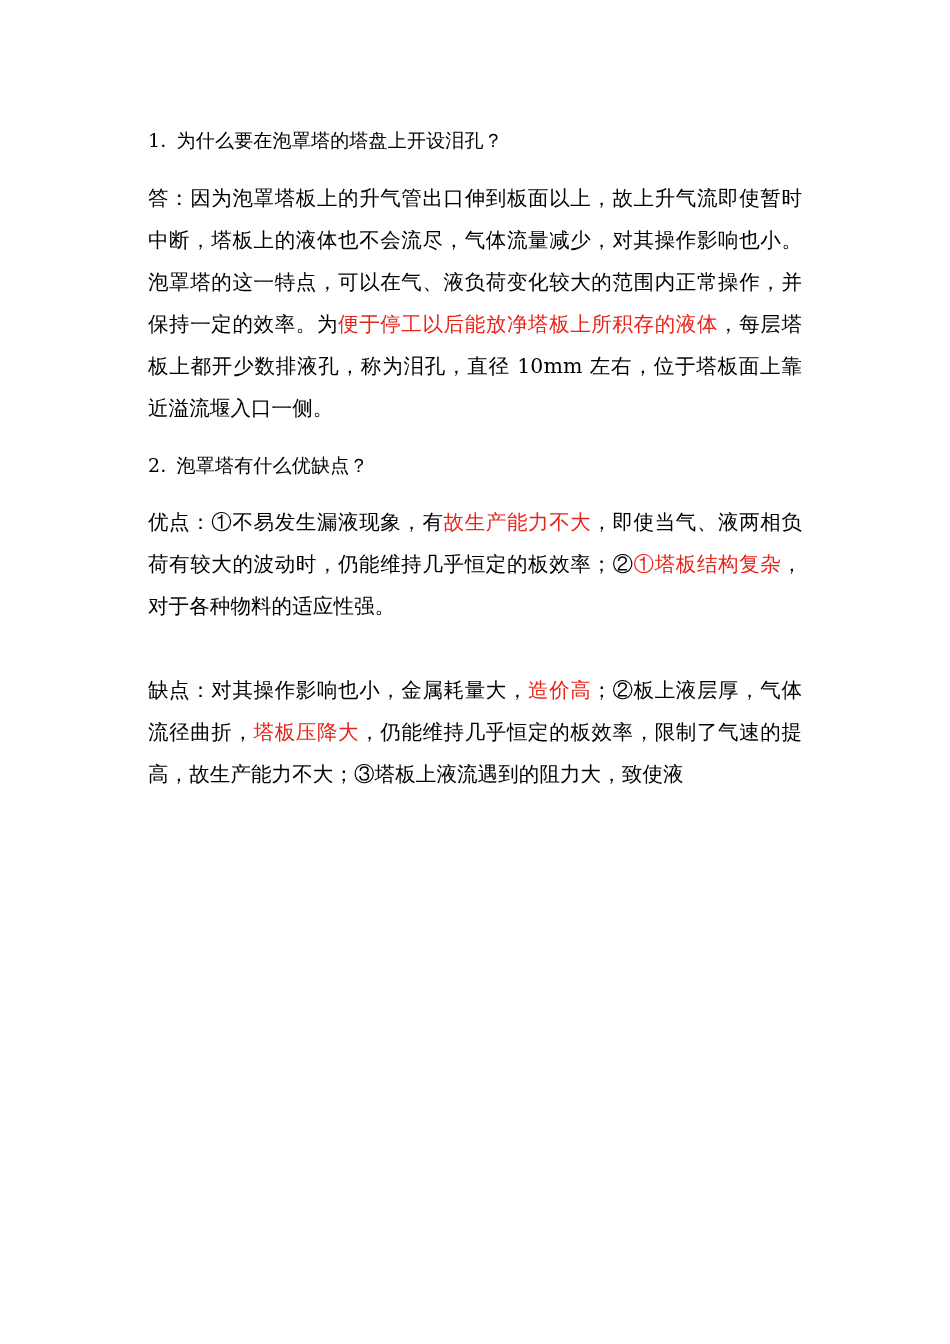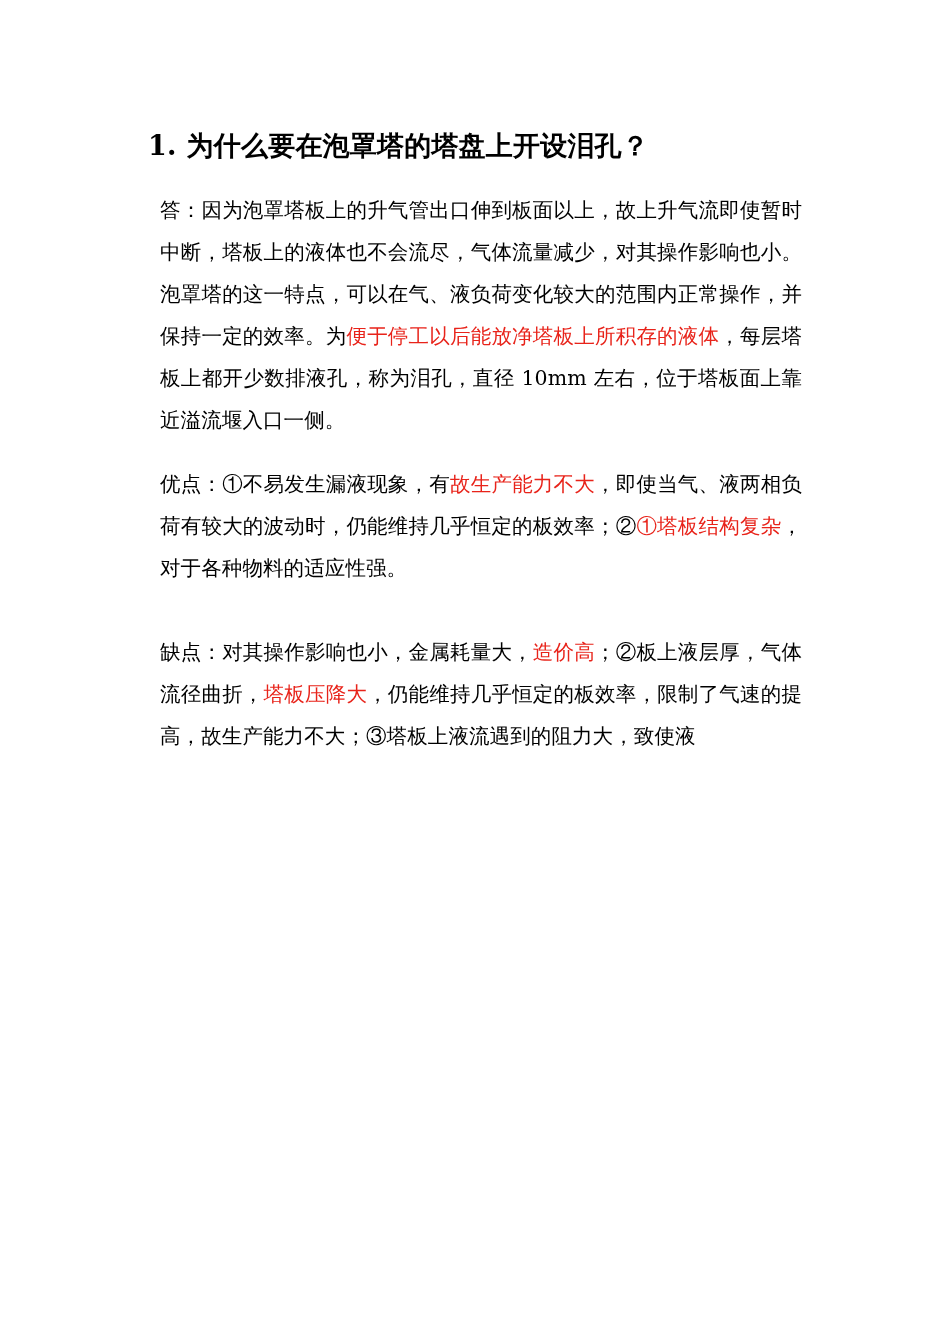--- a/index.html
+++ b/index.html
@@ -20,33 +20,33 @@
     height: 1344px;
     box-sizing: border-box;
     padding: 126px 148px 0 148px;
     background: #ffffff;
   }
   .doc-body {
     width: 654px;
   }
   h2.q-heading {
     font-family: "DejaVu Serif", "Liberation Serif", serif;
-    font-size: 27px;
-    font-weight: bold;
+    font-size: 19px;
+    font-weight: normal;
     line-height: 1.5;
     margin: 0 0 22px 0;
     letter-spacing: 0.2px;
   }
   h2.q-heading .num {
     margin-right: 10px;
   }
   p.para {
     font-size: 20.5px;
     line-height: 2.05;
-    margin: 0 0 22px 12px;
+    margin: 0 0 22px 0;
     text-align: justify;
     text-justify: inter-ideograph;
     letter-spacing: 0.1px;
   }
   .red {
     color: #e8231a;
   }
   .bold {
     font-weight: normal;
   }
@@ -64,20 +64,23 @@
   <div class="doc-body">
 
     <h2 class="q-heading">
       <span class="num num-latin">1.</span><span>为什么要在泡罩塔的塔盘上开设泪孔？</span>
     </h2>
 
     <p class="para">
       <span>答：因为泡罩塔板上的升气管出口伸到板面以上，故上升气流即使暂时中断，塔板上的液体也不会流尽，气体流量减少，对其操作影响也小。泡罩塔的这一特点，可以在气、液负荷变化较大的范围内正常操作，并保持一定的效率。为</span><span class="red">便于停工以后能放净塔板上所积存的液体</span><span>，每层塔板上都开少数排液孔，称为泪孔，直径 10mm 左右，位于塔板面上靠近溢流堰入口一侧。</span>
     </p>
 
+    <h2 class="q-heading">
+      <span class="num num-latin">2.</span><span>泡罩塔有什么优缺点？</span>
+    </h2>
 
 
     <p class="para">
       <span class="bold">优点</span><span>：①不易发生漏液现象，有</span><span class="red">故生产能力不大</span><span>，即使当气、液两相负荷有较大的波动时，仍能维持几乎恒定的板效率；②</span><span class="red">①塔板结构复杂</span><span>，对于各种物料的适应性强。</span>
     </p>
 
     <div class="gap-large"></div>
 
     <p class="para">
       <span class="bold">缺点</span><span>：对其操作影响也小，金属耗量大，</span><span class="red">造价高</span><span>；②板上液层厚，气体流径曲折，</span><span class="red">塔板压降大</span><span>，仍能维持几乎恒定的板效率，限制了气速的提高，故生产能力不大；③塔板上液流遇到的阻力大，致使液</span>

